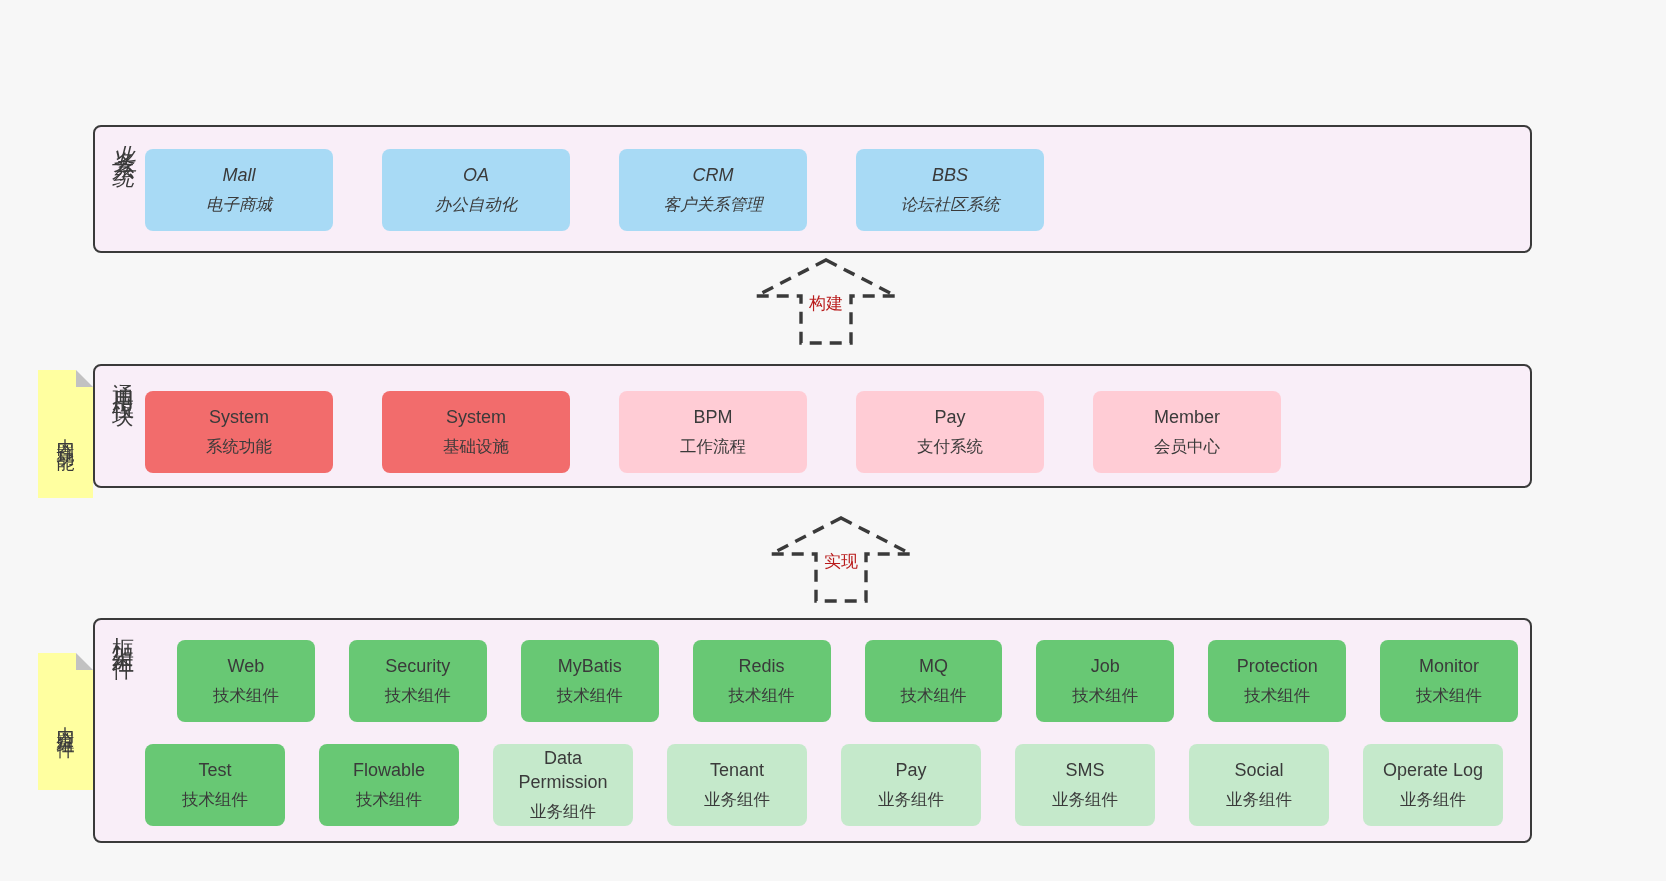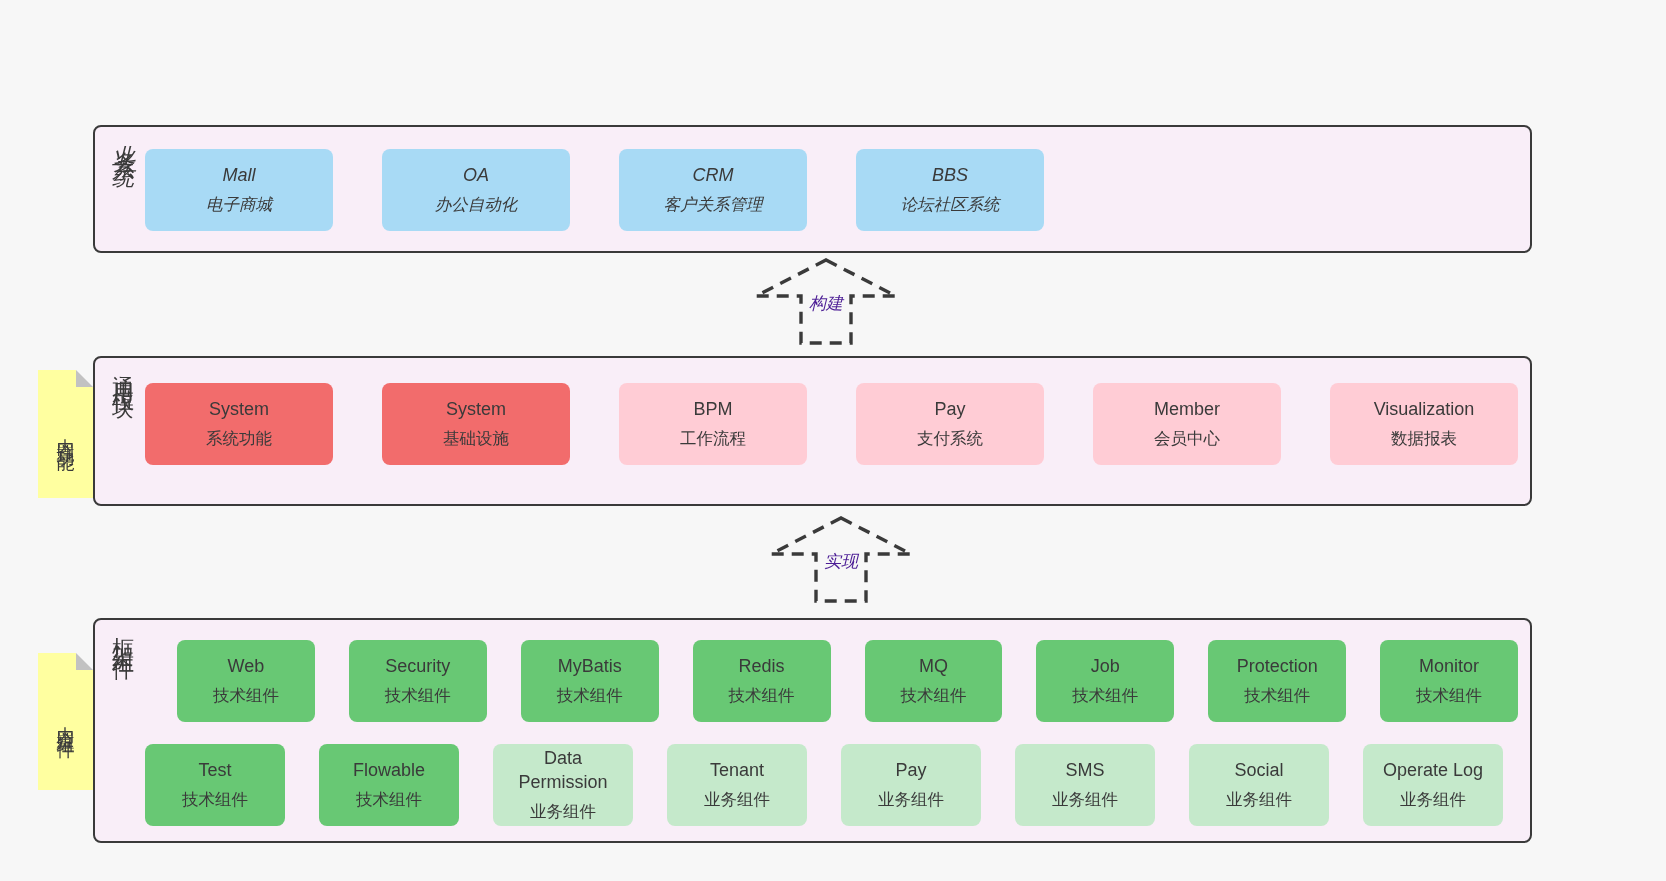--- a/index.html
+++ b/index.html
@@ -49,22 +49,21 @@
   }
   .note-fold{
     position:absolute;top:0;right:0;width:17px;height:17px;
     background:linear-gradient(to bottom left,#f7f7f7 49%,#c2c2c2 51%);
   }
   .arrow{position:absolute;width:150px;height:92px;}
   .arrow svg{position:absolute;left:0;top:0;}
   .arrow-label{
     position:absolute;left:50%;top:36px;transform:translateX(-50%);
     background:#f7f7f7;padding:1px 2px;font-size:17px;white-space:nowrap;
-    color:#4c1d95;
-    font-style:italic;
+    color:#b91c1c;
   }
 </style>
 </head>
 <body>
 
 <div class="layer l12" style="top:125px;height:128px;font-style:italic;">
   <div class="layer-label">业务系统</div>
   <div class="boxrow" style="top:22px;">
     <div class="box blue">
       <div class="box-title">Mall</div>
@@ -90,21 +89,21 @@
     <polygon points="75,5 145,41 100,41 100,88 50,88 50,41 5,41" fill="none" stroke="#3a3a3a" stroke-width="3.4" stroke-dasharray="12 8"></polygon>
   </svg>
   <span class="arrow-label">构建</span>
 </div>
 
 <div class="note" style="top:370px;height:128px;">
   <div class="note-fold"></div>
   <span class="note-text">内置功能</span>
 </div>
 
-<div class="layer l12" style="top:356px;height:150px;">
+<div class="layer l12" style="top:364px;height:124px;">
   <div class="layer-label">通用模块</div>
   <div class="boxrow" style="top:25px;">
     <div class="box red">
       <div class="box-title">System</div>
       <div class="box-sub">系统功能</div>
     </div>
     <div class="box red">
       <div class="box-title">System</div>
       <div class="box-sub">基础设施</div>
     </div>
@@ -113,24 +112,20 @@
       <div class="box-sub">工作流程</div>
     </div>
     <div class="box pink">
       <div class="box-title">Pay</div>
       <div class="box-sub">支付系统</div>
     </div>
     <div class="box pink">
       <div class="box-title">Member</div>
       <div class="box-sub">会员中心</div>
     </div>
-    <div class="box pink">
-      <div class="box-title">Visualization</div>
-      <div class="box-sub">数据报表</div>
-    </div>
   </div>
 </div>
 
 <div class="arrow" style="left:766px;top:513px;">
   <svg width="150" height="92" viewBox="0 0 150 92">
     <polygon points="75,5 145,41 100,41 100,88 50,88 50,41 5,41" fill="none" stroke="#3a3a3a" stroke-width="3.4" stroke-dasharray="12 8"></polygon>
   </svg>
   <span class="arrow-label">实现</span>
 </div>
 

